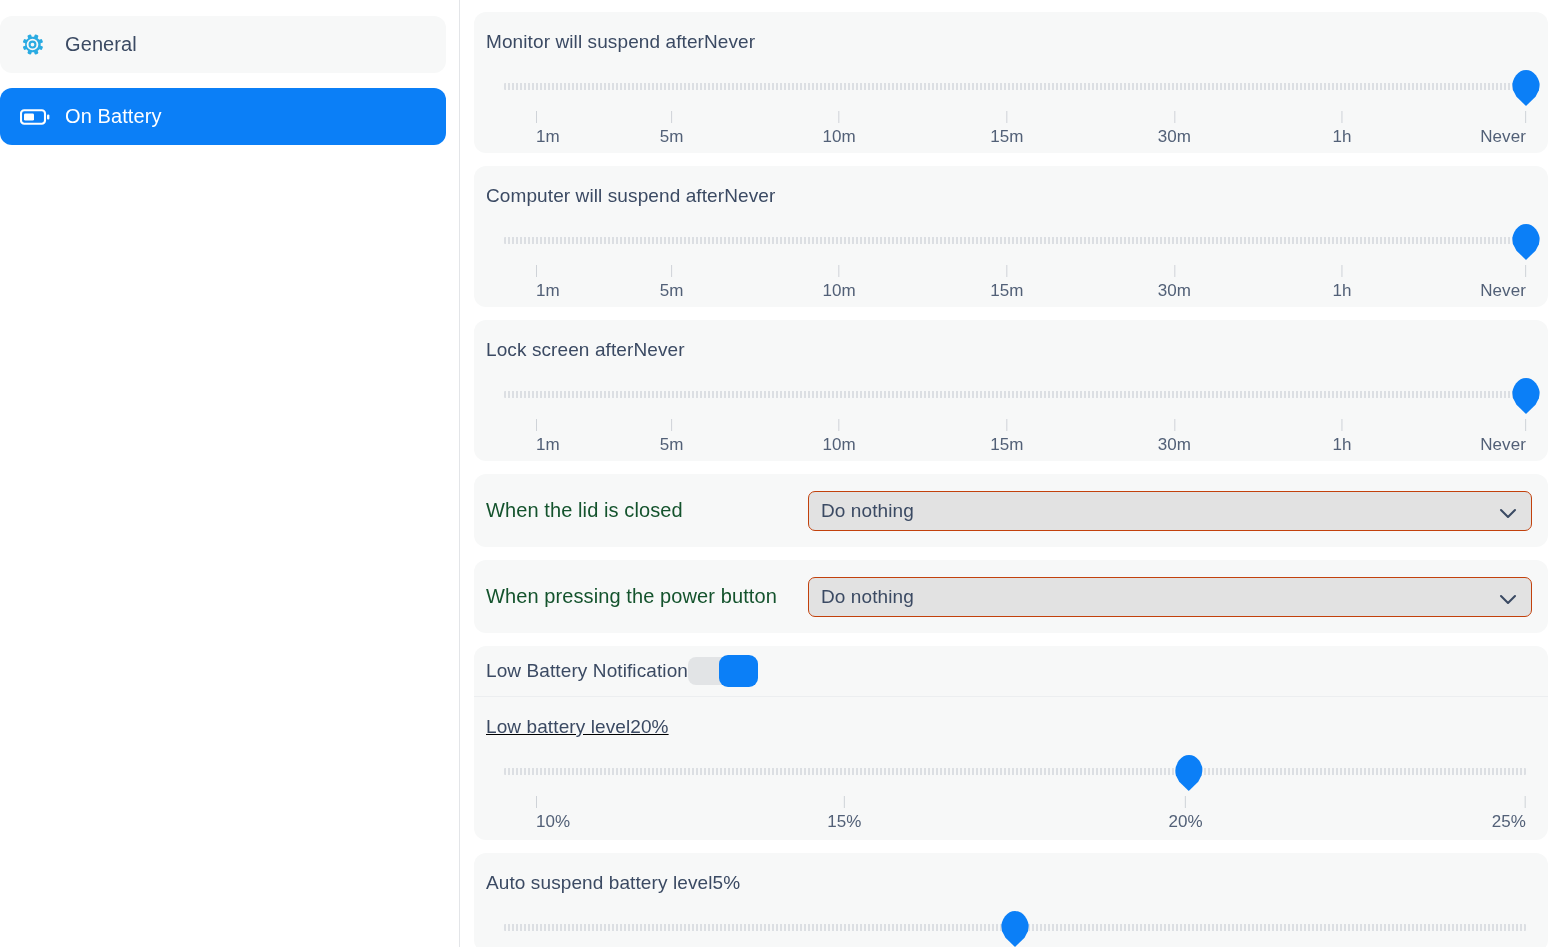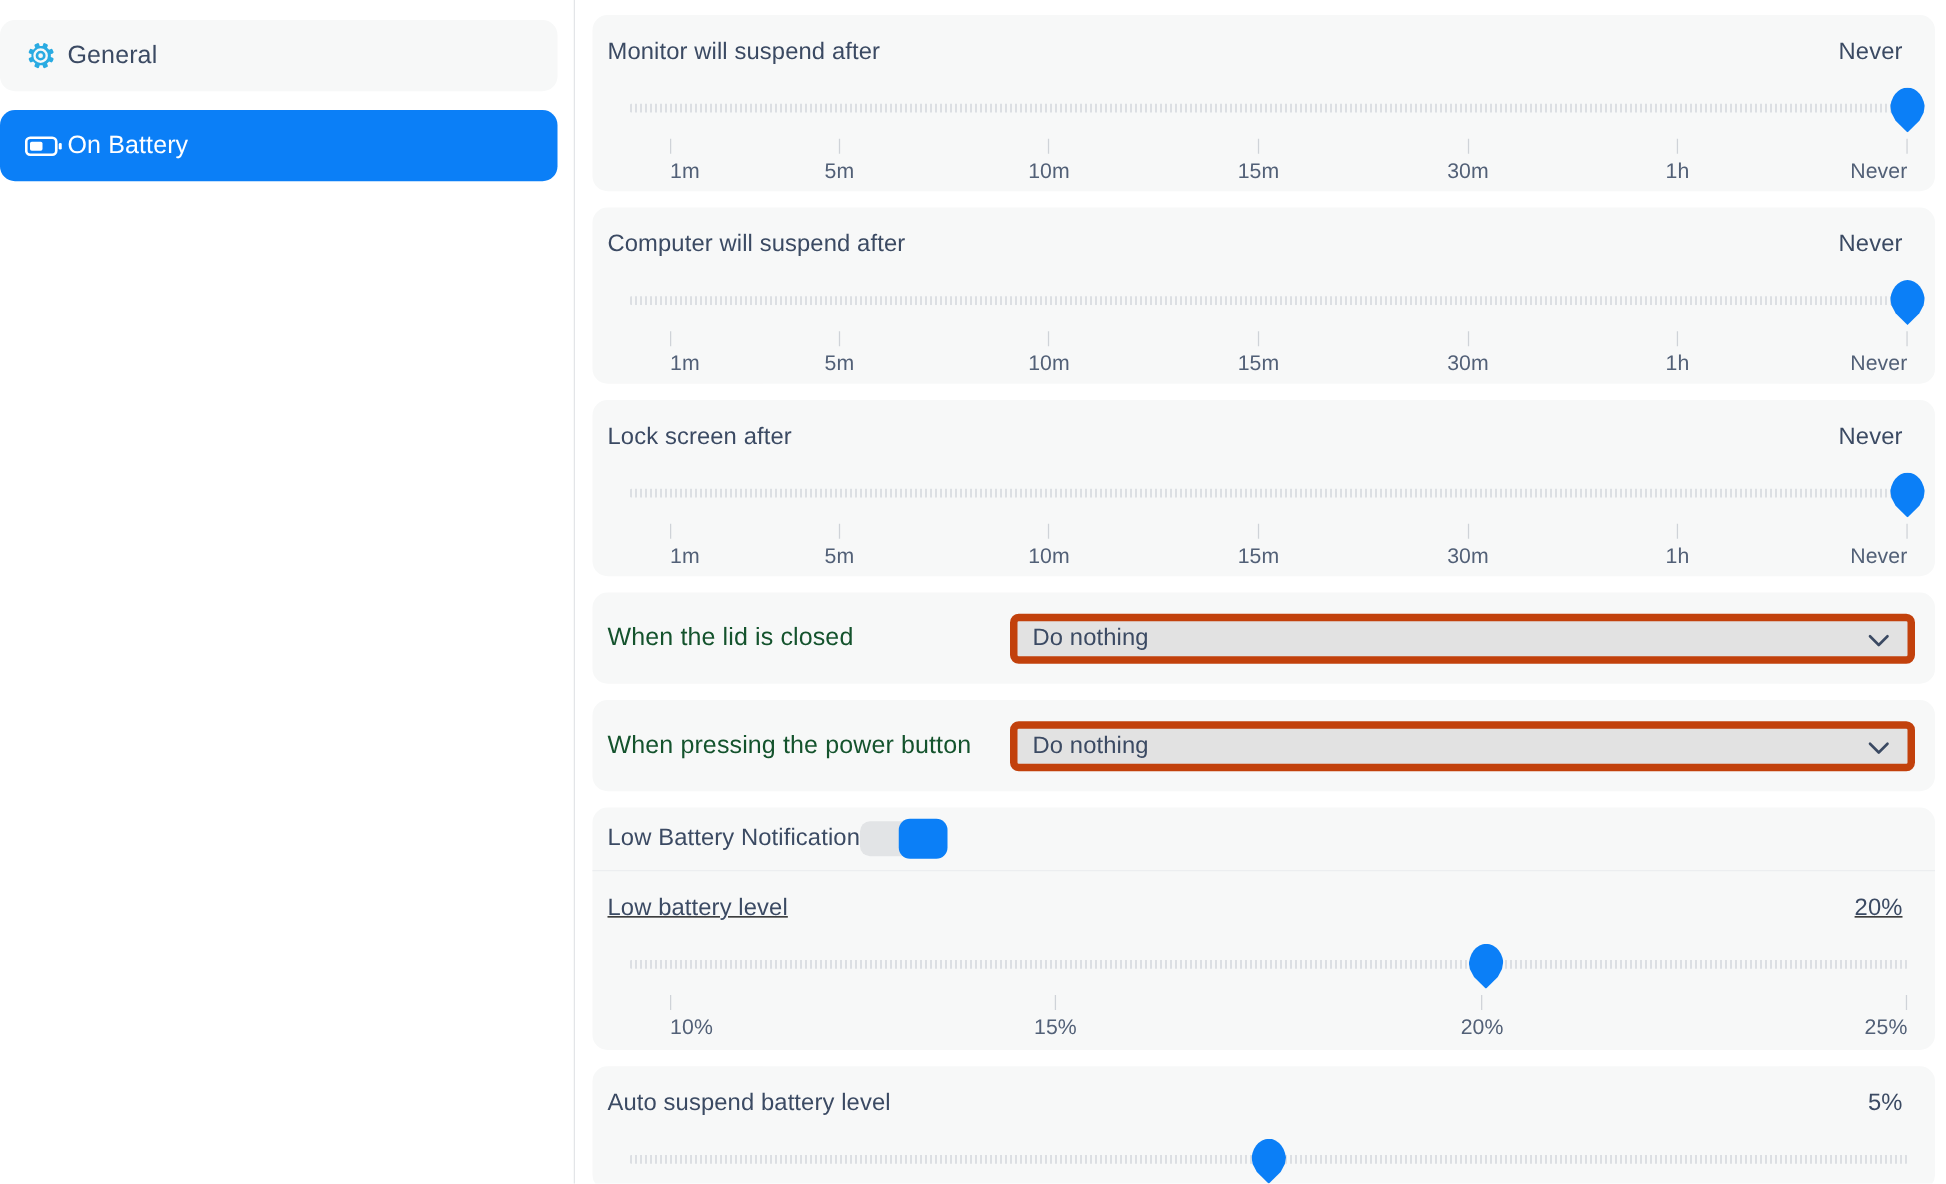--- a/index.html
+++ b/index.html
@@ -49,20 +49,21 @@
     align-items: center;
     justify-content: flex-start;
     color: #2aabe2;
   }
   .side-item.active .side-icon { color: #ffffff; }
 
   .side-label {
     font-size: 20px;
     color: #3b4a63;
     letter-spacing: .1px;
+    margin-left: 11px;
   }
   .side-item.active .side-label { color: #ffffff; }
 
   
   .content {
     flex: 1 1 auto;
     height: 947px;
     padding: 12px 9px 0 14px;
     overflow: hidden;
     background: #ffffff;
@@ -72,21 +73,21 @@
     background: #f7f8f8;
     border-radius: 12px;
     margin-bottom: 13px;
     padding: 0;
   }
 
   
   .sl-head {
     display: flex;
     align-items: center;
-    justify-content: space-between;
+    justify-content: flex-start;
     padding: 19px 26px 0 12px;
   }
   .sl-title {
     font-size: 19px;
     color: #3b4a63;
     letter-spacing: .1px;
   }
   .sl-value {
     font-size: 19px;
     color: #3b4a63;
@@ -173,21 +174,21 @@
     font-size: 20px;
     color: #14532d;
     width: 322px;
     flex: 0 0 322px;
     letter-spacing: .1px;
   }
   .dd-select {
     flex: 1 1 auto;
     height: 40px;
     background: #e2e2e2;
-    border: 6px solid #c2410c;
+    border: 1px solid #c2410c;
     border-radius: 7px;
     display: flex;
     align-items: center;
     justify-content: space-between;
     padding: 0 14px 0 12px;
     cursor: pointer;
   }
   .dd-text {
     font-size: 19px;
     color: #3b4a63;

